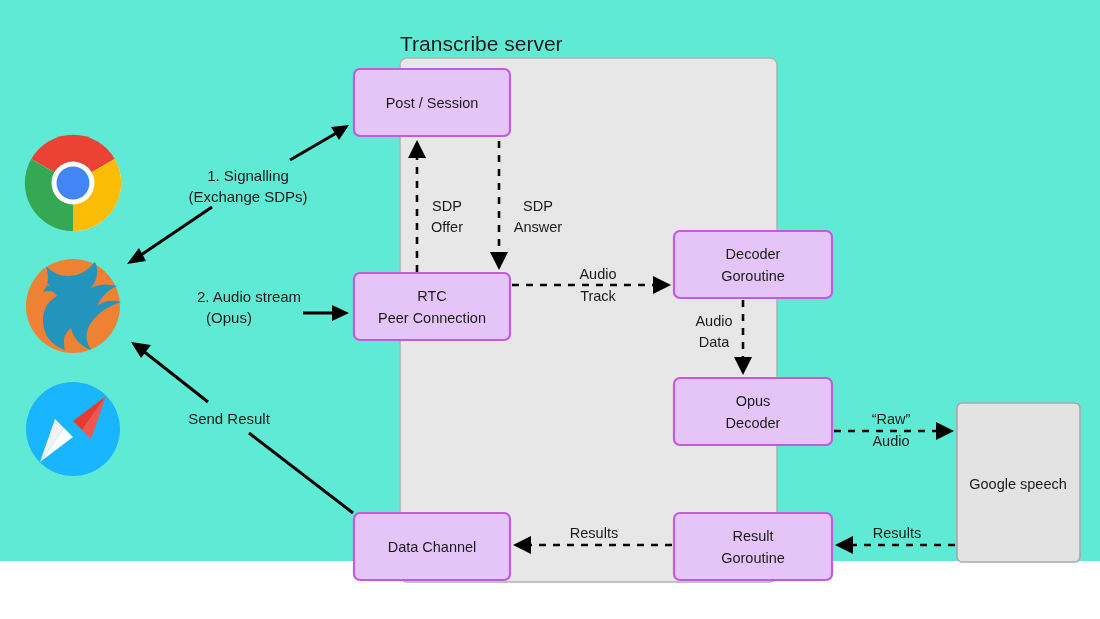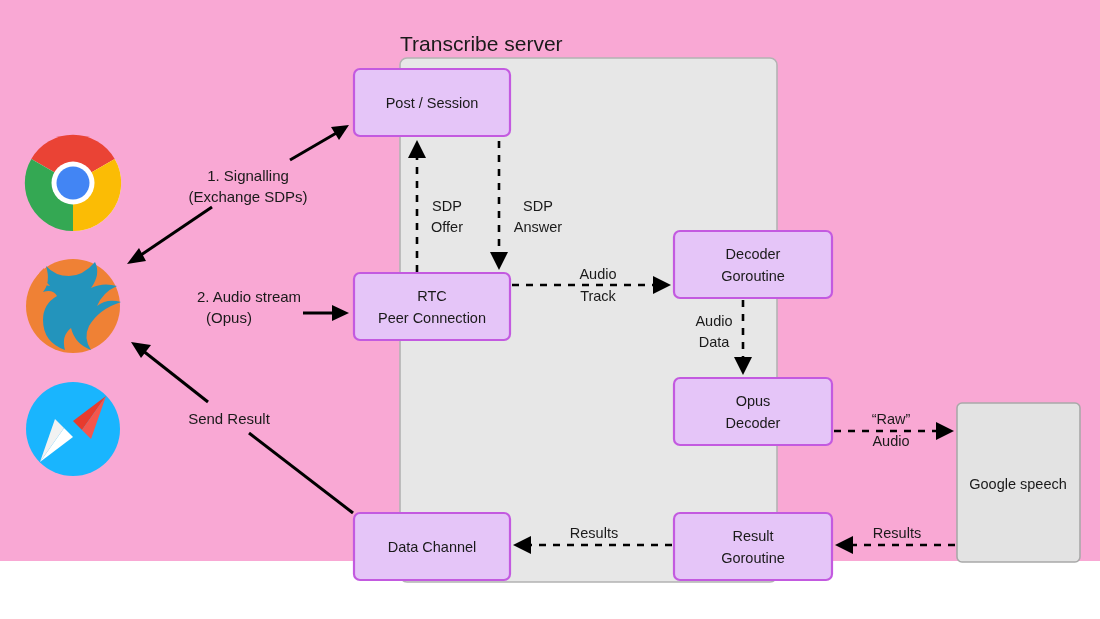--- a/index.html
+++ b/index.html
@@ -10,21 +10,21 @@
   body {
     width: 1100px;
     height: 619px;
     overflow: hidden;
     font-family: "Liberation Sans", sans-serif;
   }
   #diagram-root {
     position: relative;
     width: 1100px;
     height: 561px;
-    background: #f9a8d4;
+    background: #5eead4;
   }
   svg.canvas {
     position: absolute;
     left: 0;
     top: 0;
     width: 1100px;
     height: 619px;
   }
   .box-label,
   .edge-label,

